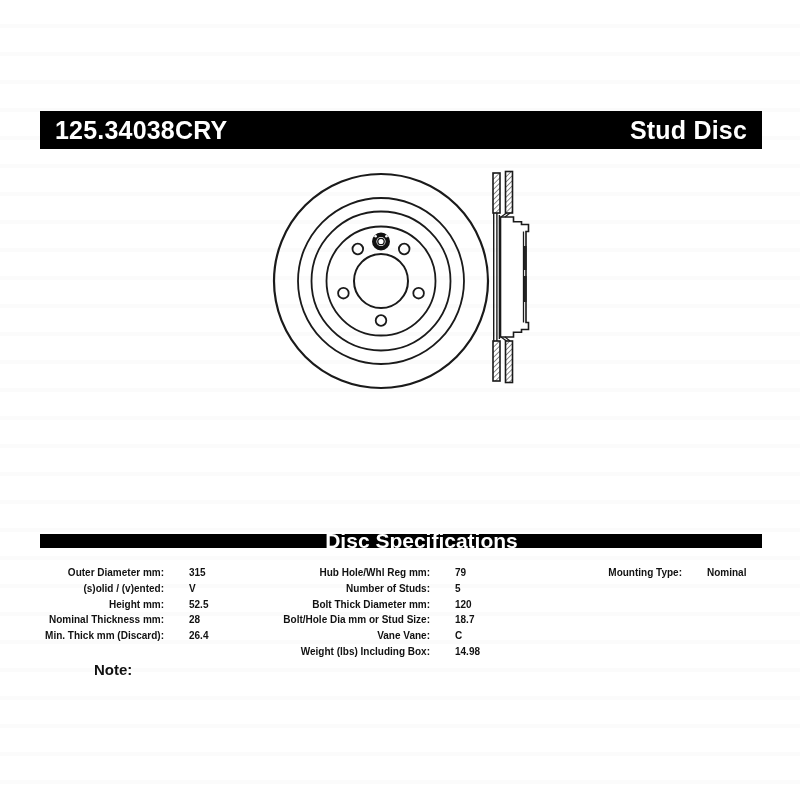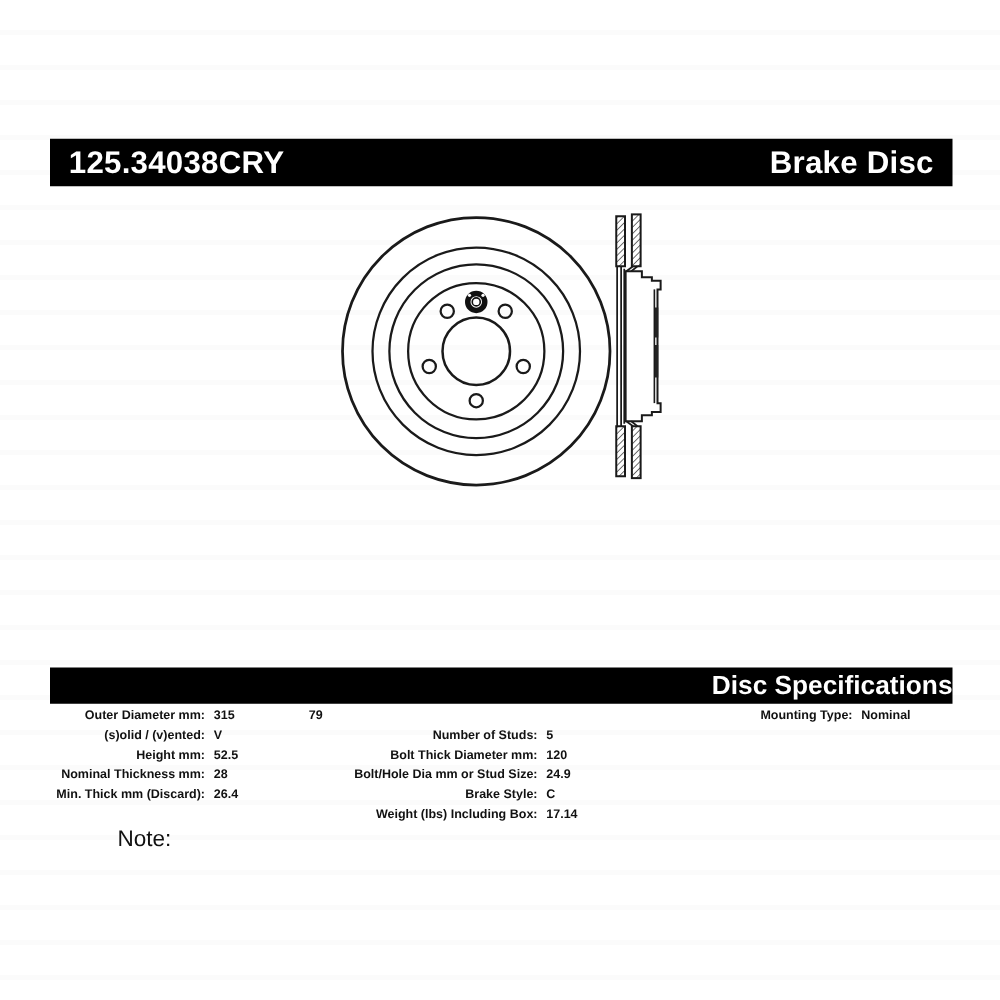--- a/index.html
+++ b/index.html
@@ -13,42 +13,42 @@
   }
   .bar{
     position:absolute;left:40px;width:722px;background:#000;color:#fff;
     box-sizing:border-box;font-weight:bold;
   }
   .header-bar{
     top:111px;height:38px;display:flex;justify-content:space-between;align-items:center;
     padding:0 15px;font-size:25px;letter-spacing:0.2px;
   }
   .spec-bar{
-    top:534px;height:29px;display:flex;justify-content:flex-end;align-items:center;
+    top:534px;height:14px;display:flex;justify-content:center;align-items:center;
     font-size:21px;
     padding-left:41px;
   }
   .diagram-svg{position:absolute;left:0;top:0;}
   .spec-col{position:absolute;top:565px;}
   .spec-row{display:flex;height:15.7px;align-items:center;font-size:10px;font-weight:bold;white-space:nowrap;}
   .spec-label{display:inline-block;text-align:right;}
   .col1 .spec-label{width:134px;}
   .col2 .spec-label{width:190px;}
   .col3 .spec-label{width:128px;}
-  .spec-value{margin-left:7px;}
-  .note{position:absolute;left:94px;top:661px;font-size:18px;font-weight:normal;}
+  .spec-value{margin-left:25px;}
+  .note{position:absolute;left:94px;top:661px;font-size:15px;font-weight:bold;}
 </style>
 </head>
 <body>
 
 <div class="sheet">
 
   <div class="bar header-bar">
     <span>125.34038CRY</span>
-    <span>Brake Disc</span>
+    <span>Stud Disc</span>
   </div>
 
   <svg class="diagram-svg" width="800" height="800" viewBox="0 0 800 800">
     <defs>
       <pattern id="hatch" patternUnits="userSpaceOnUse" width="3.6" height="3.6" patternTransform="rotate(45)">
         <line x1="0" y1="0" x2="0" y2="3.6" stroke="#1a1a1a" stroke-width="1"></line>
       </pattern>
     </defs>
 
     <g fill="none" stroke="#1a1a1a">
@@ -122,41 +122,42 @@
       <span class="spec-value">28</span>
     </div>
     <div class="spec-row">
       <span class="spec-label">Min. Thick mm (Discard):</span>
       <span class="spec-value">26.4</span>
     </div>
   </div>
 
   <div class="spec-col col2" style="left:240px;">
     <div class="spec-row">
+      <span class="spec-label">Hub Hole/Whl Reg mm:</span>
       <span class="spec-value">79</span>
     </div>
     <div class="spec-row">
       <span class="spec-label">Number of Studs:</span>
       <span class="spec-value">5</span>
     </div>
     <div class="spec-row">
       <span class="spec-label">Bolt Thick Diameter mm:</span>
       <span class="spec-value">120</span>
     </div>
     <div class="spec-row">
       <span class="spec-label">Bolt/Hole Dia mm or Stud Size:</span>
-      <span class="spec-value">24.9</span>
+      <span class="spec-value">18.7</span>
     </div>
     <div class="spec-row">
-      <span class="spec-label">Brake Style:</span>
+      <span class="spec-label">Vane Vane:</span>
       <span class="spec-value">C</span>
     </div>
     <div class="spec-row">
       <span class="spec-label">Weight (lbs) Including Box:</span>
-      <span class="spec-value">17.14</span>
+      <span class="spec-value">14.98</span>
     </div>
   </div>
 
   <div class="spec-col col3" style="left:554px;">
     <div class="spec-row">
       <span class="spec-label">Mounting Type:</span>
       <span class="spec-value">Nominal</span>
     </div>
   </div>
 

